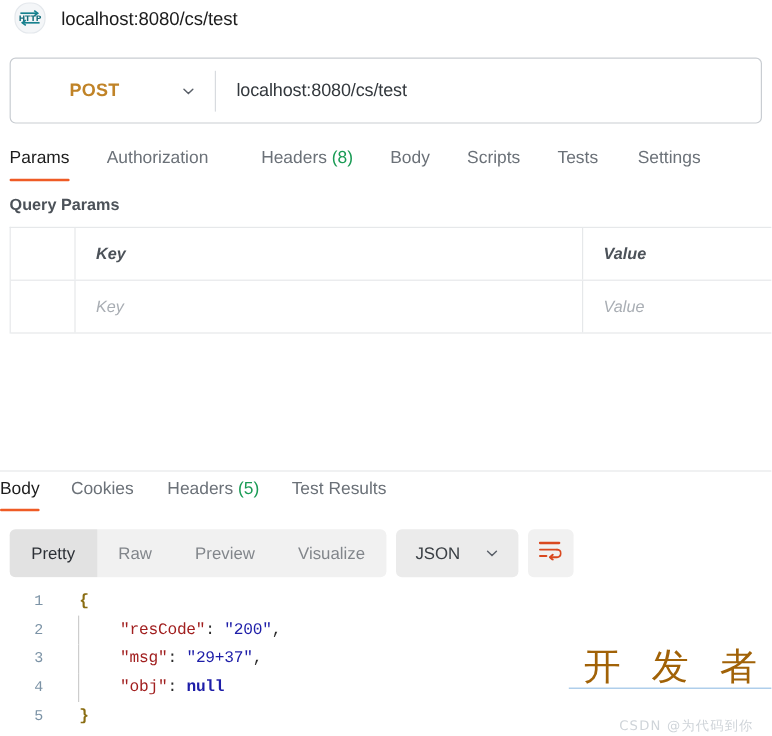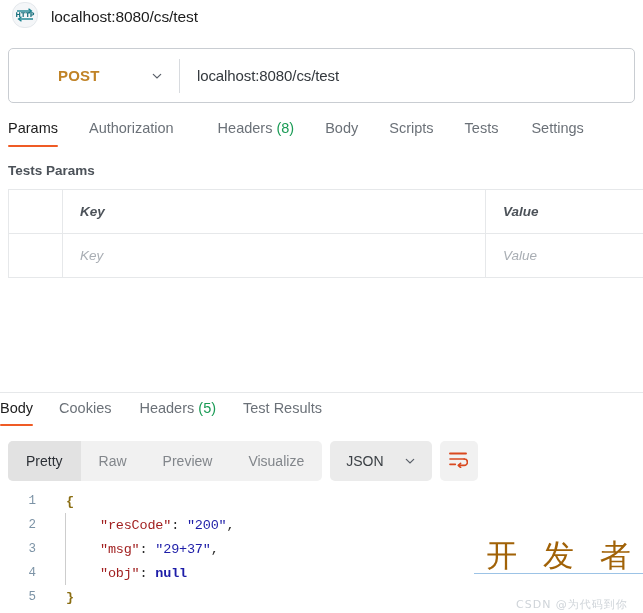--- a/index.html
+++ b/index.html
@@ -41,21 +41,21 @@
   .chev { width: 12px; height: 12px; }
   .chev svg { display:block; }
   .method-sep { width: 1px; height: 34px; background: #d8dbdf; }
   .url-text {
     flex: 1; padding-left: 17px; font-size: 15px; color: #33383d; letter-spacing: -0.1px;
   }
 
   
   .req-tabs {
     position: absolute; left: 0; top: 115px; width: 643px; height: 36px;
-    display: flex; align-items: center; padding-left: 8px;
+    display: flex; align-items: flex-end; padding-left: 8px;
   }
   .rtab {
     font-size: 14.5px; color: #6b7178; cursor: pointer; position: relative;
     padding-bottom: 11px; white-space: nowrap;
   }
   .rtab + .rtab { margin-left: 0; }
   .rtab.active { color: #1c1c1c; }
   .rtab.active::after {
     content: ""; position: absolute; left: 0; right: 0; bottom: 0;
     height: 2px; background: #ef5b25; border-radius: 1px;
@@ -211,21 +211,21 @@
       <span>Scripts</span>
     </div>
     <div class="rtab" style="margin-right:33px">
       <span>Tests</span>
     </div>
     <div class="rtab">
       <span>Settings</span>
     </div>
   </div>
 
-  <div class="qp-title">Tests Params</div>
+  <div class="qp-title">Query Params</div>
 
   <div class="ptable">
     <div class="prow">
       <div class="pcell chk"></div>
       <div class="pcell key">
         <span class="hdr-txt">Key</span>
       </div>
       <div class="pcell val">
         <span class="hdr-txt">Value</span>
       </div>

